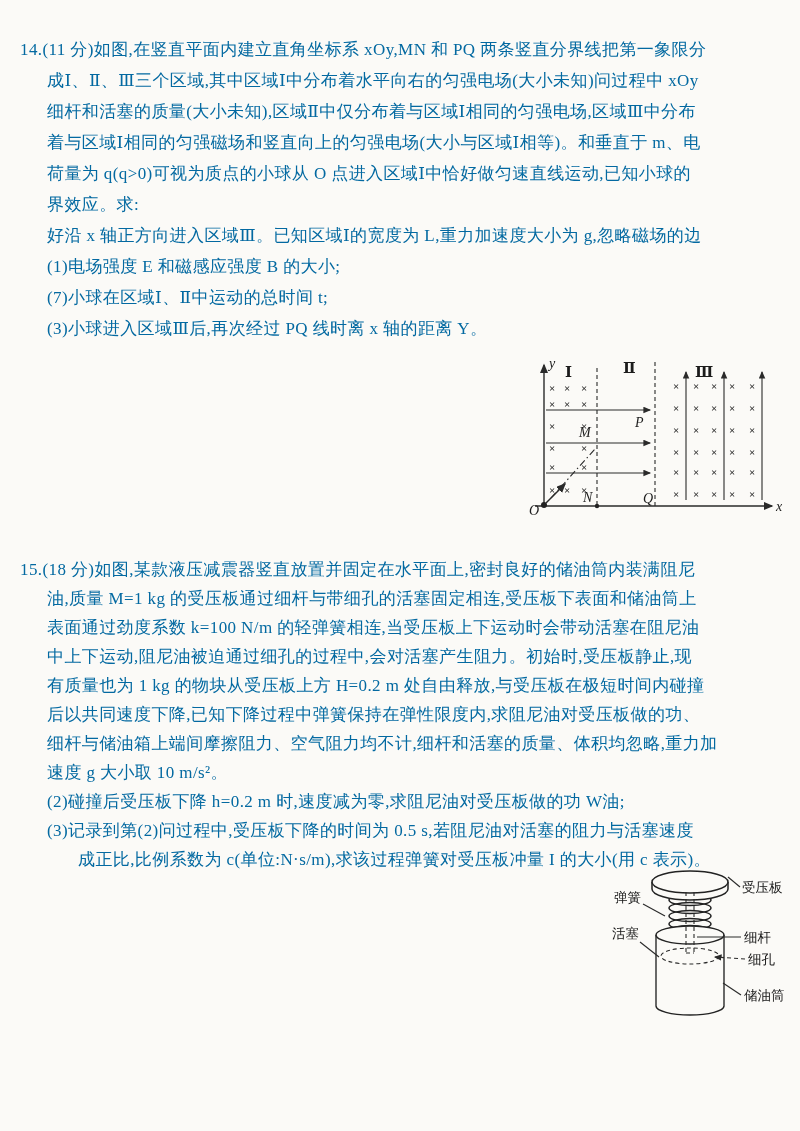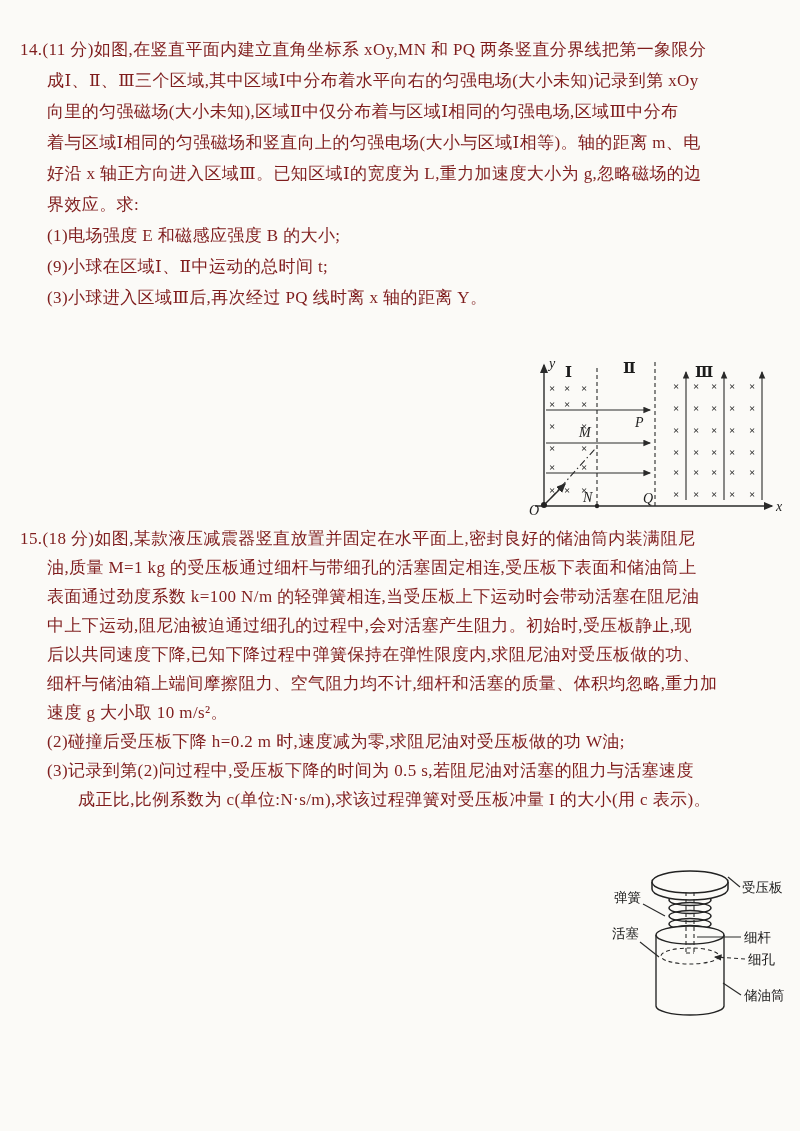--- a/index.html
+++ b/index.html
@@ -1,20 +1,20 @@
 <!DOCTYPE html>
 <html><head>
 <meta charset="utf-8">
 <style>
   html,body{margin:0;padding:0;}
   .page{
     position:relative;
     width:800px;height:1131px;
     background:#fbfaf7;
-    color:#7f1d1d;
+    color:#0369a1;
     font-family:"Liberation Serif","DejaVu Serif",serif;
     overflow:hidden;
   }
   .problem{position:absolute;left:20px;width:765px;}
   .line{
     font-size:17px;
     height:31px;line-height:31px;
     white-space:nowrap;
     letter-spacing:0.4px;
   }
@@ -35,27 +35,28 @@
   .shape{stroke:#222;stroke-width:1.5;fill:#fbfaf7;}
   .shapeo{stroke:#222;stroke-width:1.5;fill:none;}
 </style>
 </head>
 <body>
 
 <div class="page">
 
   <section class="problem p14" style="top:34px;">
     <div class="line">14.(11 分)如图,在竖直平面内建立直角坐标系 xOy,MN 和 PQ 两条竖直分界线把第一象限分</div>
-    <div class="line ind1">成Ⅰ、Ⅱ、Ⅲ三个区域,其中区域Ⅰ中分布着水平向右的匀强电场(大小未知)记录到第 xOy</div>
-    <div class="line ind1">向里的匀强磁场(大小未知),区域Ⅱ中仅分布着与区域Ⅰ相同的匀强电场,区域Ⅲ中分布</div>
-    <div class="line ind1">着与区域Ⅰ相同的匀强磁场和竖直向上的匀强电场(大小与区域Ⅰ相等)。轴的距离 m、电</div>
+    <div class="line ind1">成Ⅰ、Ⅱ、Ⅲ三个区域,其中区域Ⅰ中分布着水平向右的匀强电场(大小未知)问过程中 xOy</div>
+    <div class="line ind1">细杆和活塞的质量(大小未知),区域Ⅱ中仅分布着与区域Ⅰ相同的匀强电场,区域Ⅲ中分布</div>
+    <div class="line ind1">着与区域Ⅰ相同的匀强磁场和竖直向上的匀强电场(大小与区域Ⅰ相等)。和垂直于 m、电</div>
+    <div class="line ind1">荷量为 q(q&gt;0)可视为质点的小球从 O 点进入区域Ⅰ中恰好做匀速直线运动,已知小球的</div>
+    <div class="line ind1">界效应。求:</div>
     <div class="line ind1">好沿 x 轴正方向进入区域Ⅲ。已知区域Ⅰ的宽度为 L,重力加速度大小为 g,忽略磁场的边</div>
-    <div class="line ind1">界效应。求:</div>
     <div class="line ind1">(1)电场强度 E 和磁感应强度 B 的大小;</div>
-    <div class="line ind1">(9)小球在区域Ⅰ、Ⅱ中运动的总时间 t;</div>
+    <div class="line ind1">(7)小球在区域Ⅰ、Ⅱ中运动的总时间 t;</div>
     <div class="line ind1">(3)小球进入区域Ⅲ后,再次经过 PQ 线时离 x 轴的距离 Y。</div>
   </section>
 
   <svg style="left:527px;top:352px;" width="258" height="168" viewBox="0 0 258 168">
     <defs>
       <marker id="ah" markerWidth="8" markerHeight="8" refX="6" refY="3" orient="auto">
         <path d="M0,0 L7,3 L0,6 Z" fill="#2a2a2a"></path>
       </marker>
     </defs>
 
@@ -131,25 +132,26 @@
     <text class="cr" x="184" y="124">×</text>
     <text class="cr" x="202" y="124">×</text>
     <text class="cr" x="222" y="124">×</text>
     <text class="cr" x="146" y="146">×</text>
     <text class="cr" x="166" y="146">×</text>
     <text class="cr" x="184" y="146">×</text>
     <text class="cr" x="202" y="146">×</text>
     <text class="cr" x="222" y="146">×</text>
   </svg>
 
-  <section class="problem p15" style="top:524px;">
+  <section class="problem p15" style="top:555px;">
     <div class="line">15.(18 分)如图,某款液压减震器竖直放置并固定在水平面上,密封良好的储油筒内装满阻尼</div>
     <div class="line ind1">油,质量 M=1 kg 的受压板通过细杆与带细孔的活塞固定相连,受压板下表面和储油筒上</div>
     <div class="line ind1">表面通过劲度系数 k=100 N/m 的轻弹簧相连,当受压板上下运动时会带动活塞在阻尼油</div>
     <div class="line ind1">中上下运动,阻尼油被迫通过细孔的过程中,会对活塞产生阻力。初始时,受压板静止,现</div>
+    <div class="line ind1">有质量也为 1 kg 的物块从受压板上方 H=0.2 m 处自由释放,与受压板在极短时间内碰撞</div>
     <div class="line ind1">后以共同速度下降,已知下降过程中弹簧保持在弹性限度内,求阻尼油对受压板做的功、</div>
     <div class="line ind1">细杆与储油箱上端间摩擦阻力、空气阻力均不计,细杆和活塞的质量、体积均忽略,重力加</div>
     <div class="line ind1">速度 g 大小取 10 m/s²。</div>
     <div class="line ind1">(2)碰撞后受压板下降 h=0.2 m 时,速度减为零,求阻尼油对受压板做的功 W油;</div>
     <div class="line ind1">(3)记录到第(2)问过程中,受压板下降的时间为 0.5 s,若阻尼油对活塞的阻力与活塞速度</div>
     <div class="line ind2">成正比,比例系数为 c(单位:N·s/m),求该过程弹簧对受压板冲量 I 的大小(用 c 表示)。</div>
   </section>
 
   <svg style="left:598px;top:858px;" width="200" height="185" viewBox="0 0 200 185">
 

